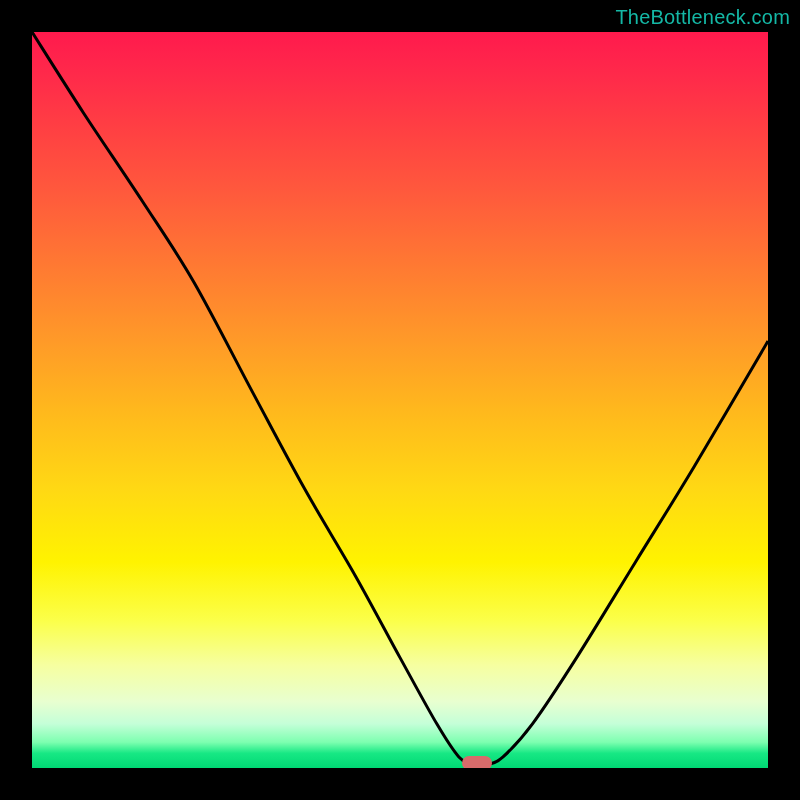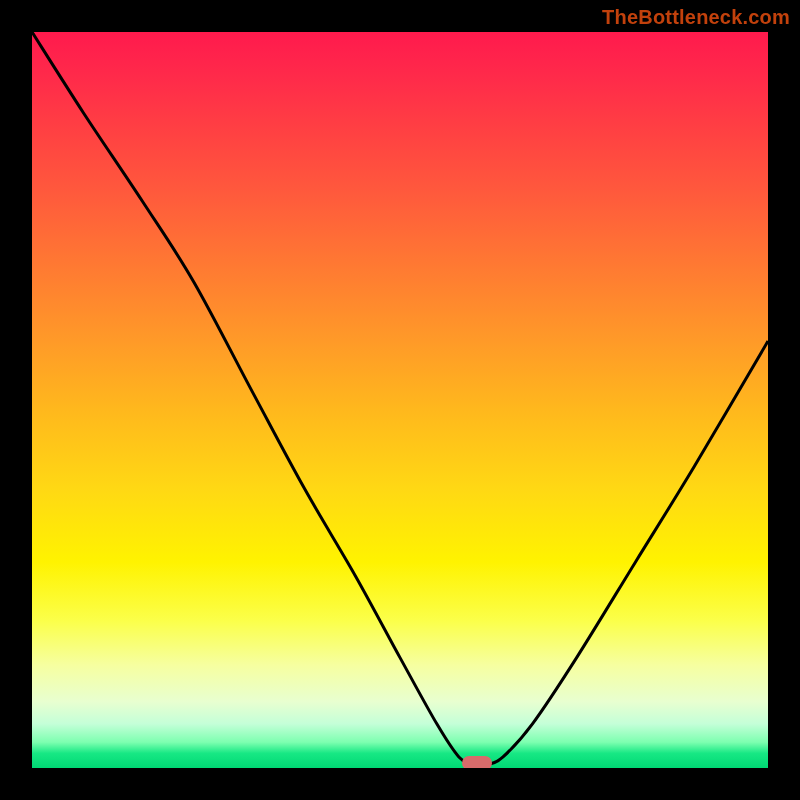--- a/index.html
+++ b/index.html
@@ -57,23 +57,23 @@
     width: 30px;
     height: 14px;
     border-radius: 7px;
     background: #d86b6b;
     transform: translate(-50%, -50%);
   }
   .watermark {
     position: absolute;
     top: 6px;
     right: 10px;
-    color: #c2410c;
+    color: #14b8a6;
     font-size: 20px;
-    font-weight: 700;
+    font-weight: 400;
     letter-spacing: 0.2px;
     user-select: none;
   }
 </style>
 </head>
 <body>
 
 <div class="frame">
 
   <div class="plot">

